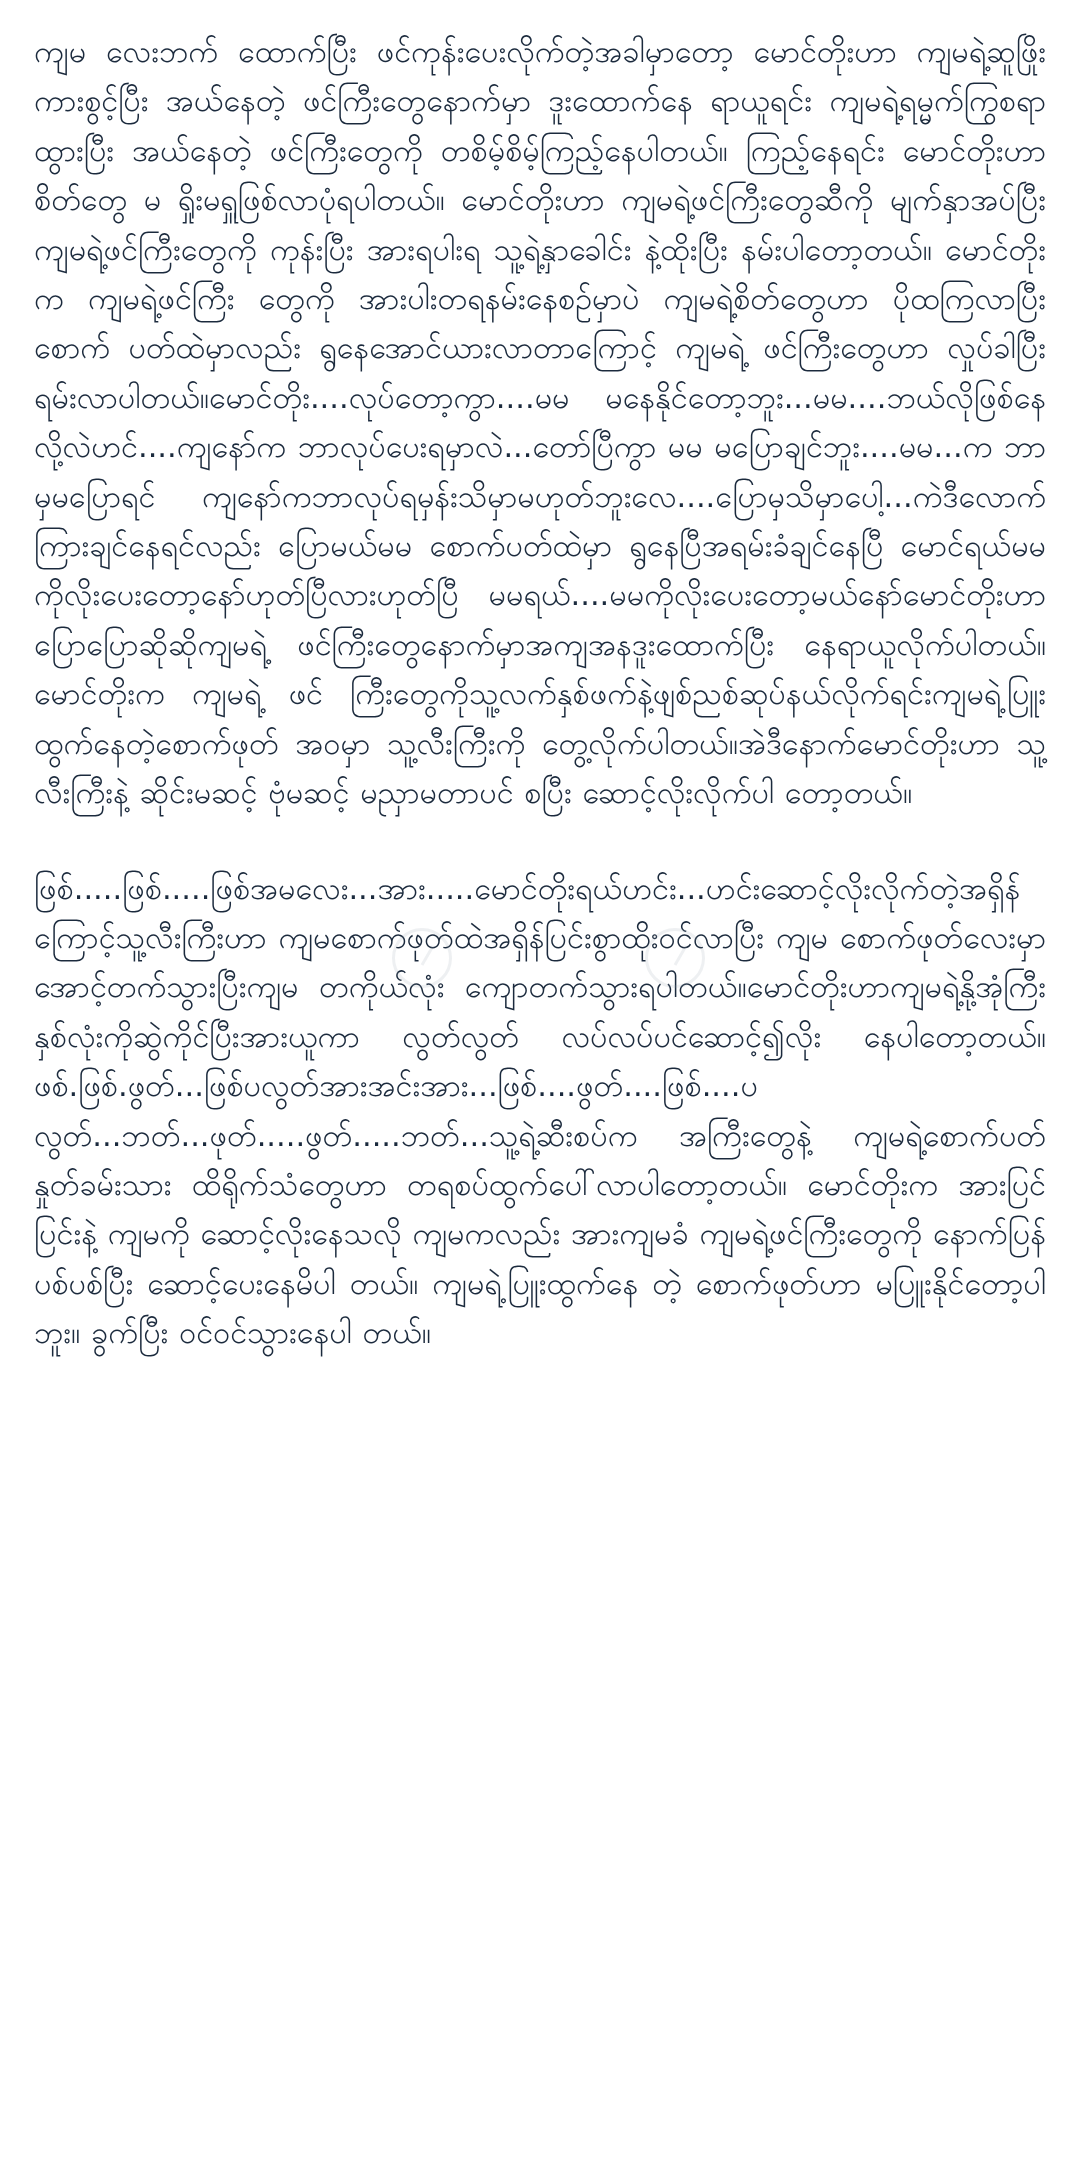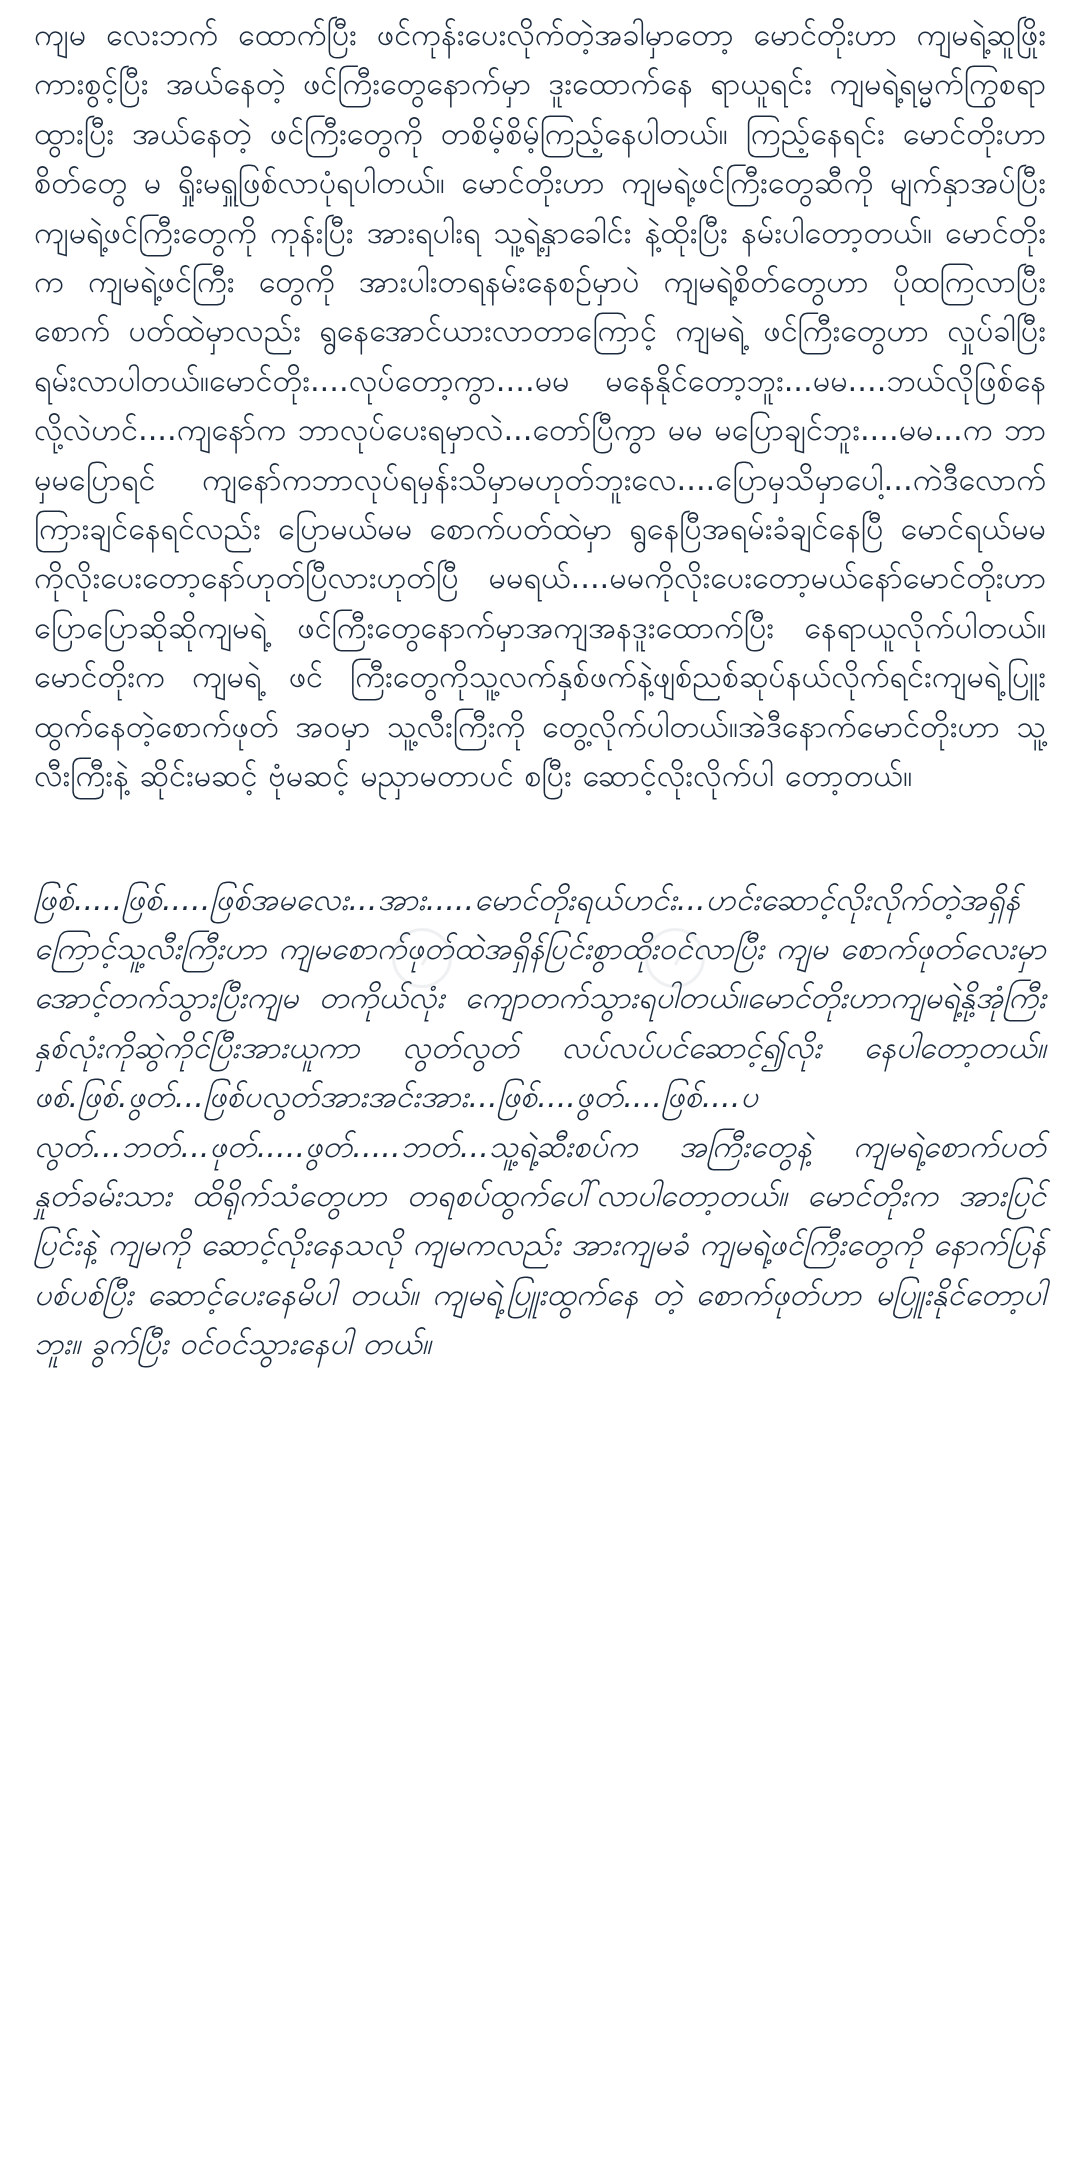--- a/index.html
+++ b/index.html
@@ -10,38 +10,37 @@
   body {
     width: 1080px;
     min-height: 2157px;
     font-family: "DejaVu Sans", "Liberation Sans", sans-serif;
     color: #1b2a3d;
   }
   .page {
     width: 1080px;
     min-height: 2157px;
     box-sizing: border-box;
-    padding: 10px 34px 20px 34px;
+    padding: 27px 34px 20px 34px;
     position: relative;
     background: #ffffff;
     border-radius: 16px;
   }
   .para {
     font-size: 30.5px;
     line-height: 1.62;
     text-align: justify;
     text-justify: inter-word;
     word-spacing: 1px;
     letter-spacing: 0px;
     color: #1b2a3d;
     margin: 0 0 0 0;
   }
   .para + .para {
-    margin-top: 74px;
-    font-style: italic;
+    margin-top: 46px;
   }
   .watermark-layer {
     position: absolute;
     left: 0;
     top: 0;
     width: 100%;
     height: 100%;
     pointer-events: none;
     overflow: hidden;
   }

